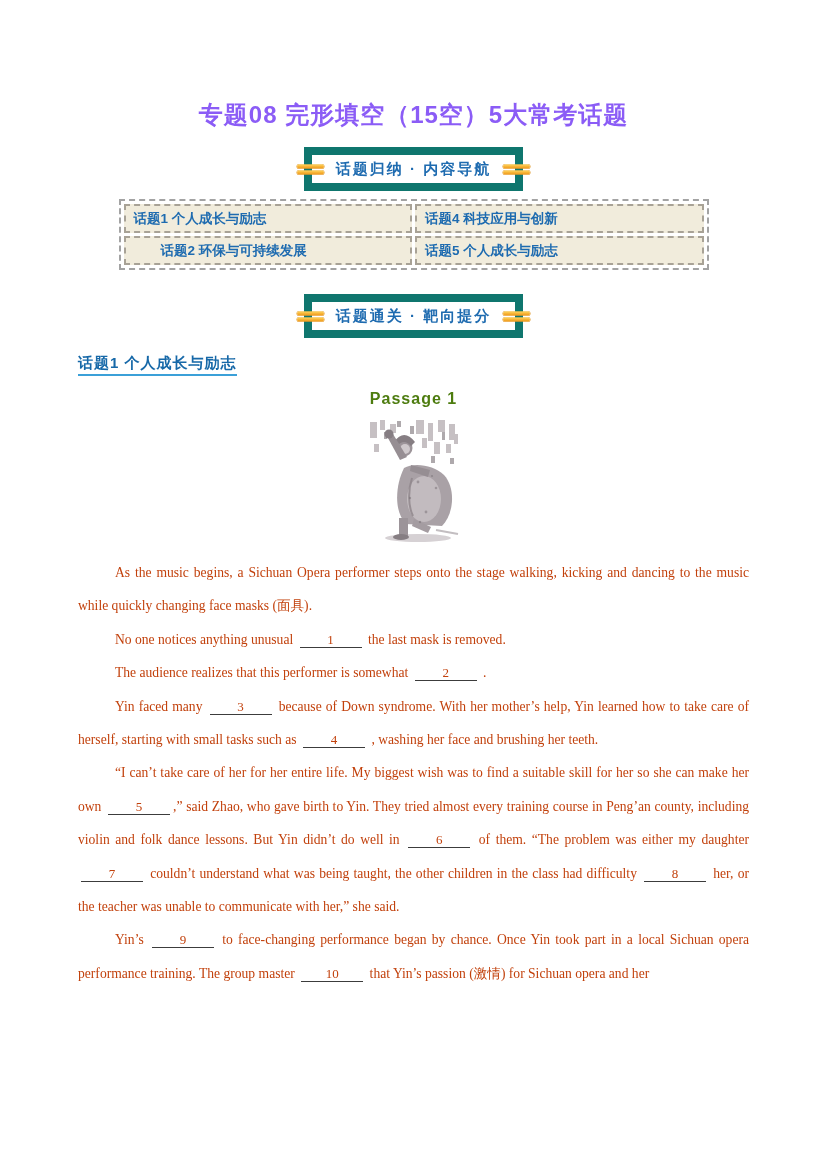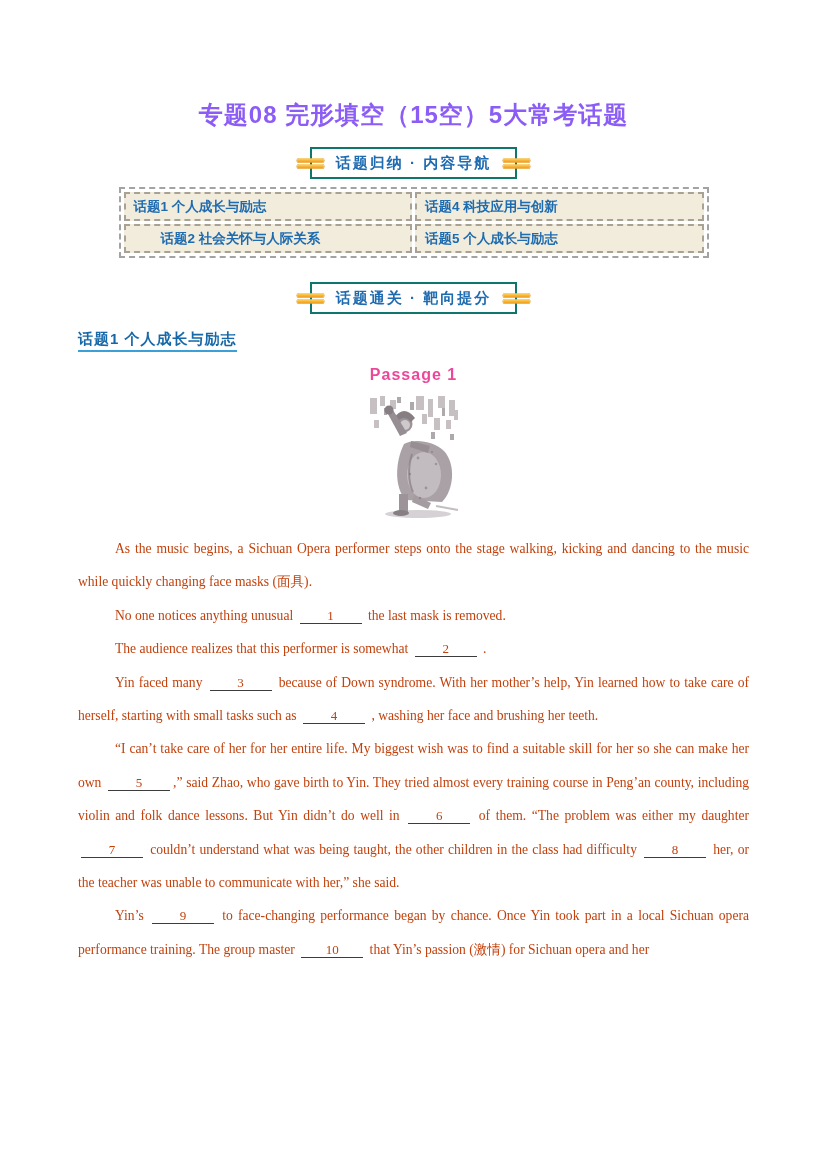--- a/index.html
+++ b/index.html
@@ -7,21 +7,21 @@
        font-family:"Liberation Serif",serif;color:#111;}
   .page{padding:100px 78px 0 78px;}
 
   
   .doc-title{margin:0;text-align:center;font-family:"Liberation Sans",sans-serif;
              font-weight:bold;font-size:24px;line-height:30px;color:#8b5cf6;letter-spacing:1px;}
 
   
   .banner-wrap{display:flex;justify-content:center;margin-top:17px;}
   .banner-wrap.second{margin-top:24px;}
-  .banner{position:relative;border:2px solid #0f766e;background:#fff;padding:5px 24px;}
+  .banner{position:relative;border:8px solid #0f766e;background:#fff;padding:5px 24px;}
   .banner-text{color:#1e6bb0;font-weight:bold;font-size:15px;line-height:18px;
                font-family:"Liberation Sans",sans-serif;letter-spacing:2px;white-space:nowrap;}
   .bars{position:absolute;width:27px;height:15px;top:50%;transform:translateY(-50%);
         display:flex;flex-direction:column;justify-content:center;}
   .bars.left{left:-15px;} .bars.right{right:-15px;}
   .bars i{display:block;height:4px;border-radius:2px;margin:1px 0;
           background:linear-gradient(180deg,#ffd75e 0%,#f6b033 55%,#ef9a1c 100%);
           box-shadow:0 0 0 0.5px #e09a2e;}
 
   
@@ -31,21 +31,21 @@
                    color:#1e6bb0;font-weight:bold;font-size:13.5px;
                    font-family:"Liberation Sans",sans-serif;padding:0 4px 0 8px;white-space:pre;}
 
   
   .topic-heading-row{margin-top:16px;}
   .topic-heading{display:inline-block;color:#1668a8;font-weight:bold;font-size:15px;
                  font-family:"Liberation Sans",sans-serif;
                  border-bottom:2px solid #3ba0d8;padding-bottom:1px;letter-spacing:1px;}
 
   
-  .passage-title{margin-top:14px;text-align:center;color:#ec4899;font-weight:bold;
+  .passage-title{margin-top:14px;text-align:center;color:#4d7c0f;font-weight:bold;
                  font-size:16px;font-family:"Liberation Sans",sans-serif;letter-spacing:1px;}
   .illustration{display:block;margin:10px auto 0 auto;}
 
   .passage-body{margin-top:12px;}
   .para{margin:0;text-indent:37px;line-height:33.4px;font-size:13.6px;
         text-align:justify;color:#c2410c;}
   .blank{display:inline-block;text-indent:0;min-width:46px;padding:0 8px;margin:0 3px;
          border-bottom:1.5px solid #3c3c3c;text-align:center;line-height:15px;
          font-size:13px;vertical-align:baseline;}
 </style>
@@ -70,21 +70,21 @@
     </div>
   </div>
 
   <table class="topics-table">
     <tbody>
         <tr>
       <td>话题1 个人成长与励志</td>
       <td>话题4 科技应用与创新</td>
     </tr>
     <tr>
-      <td>　　话题2 社会关怀与人际关系</td>
+      <td>　　话题2 环保与可持续发展</td>
       <td>话题5 个人成长与励志</td>
     </tr>
   </tbody>
     </table>
 
   <div class="banner-wrap second">
     <div class="banner">
       <span class="bars left">
           <i></i>
           <i></i>

